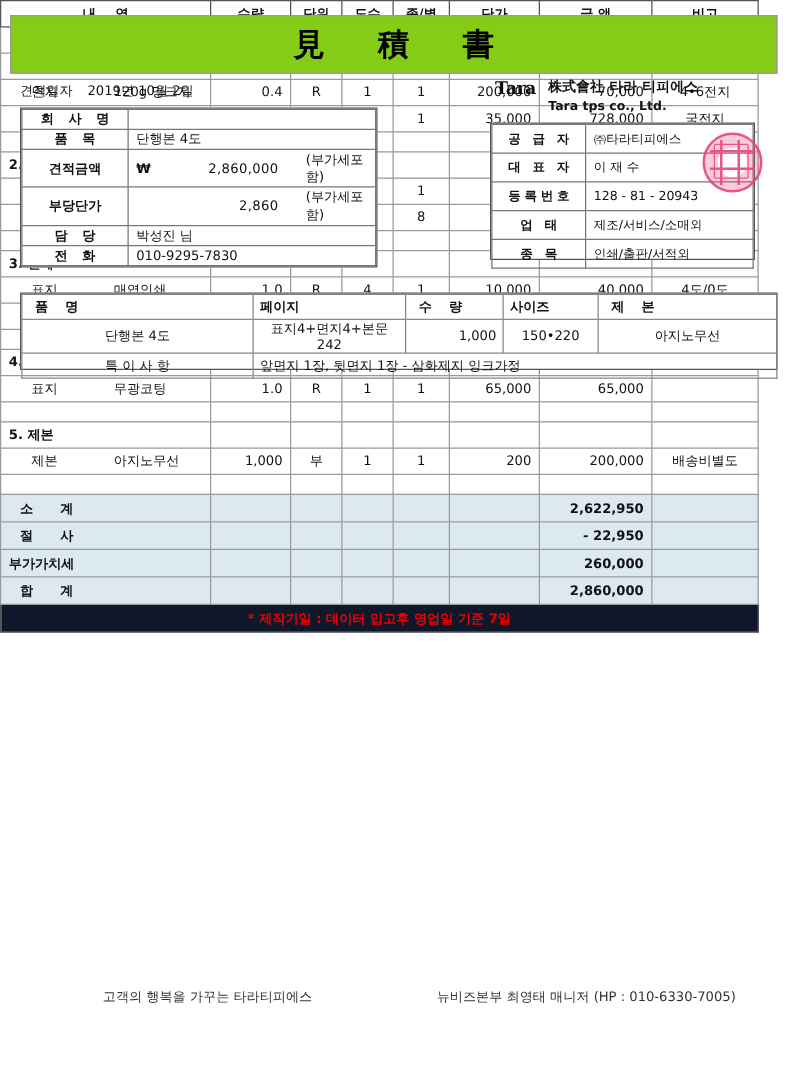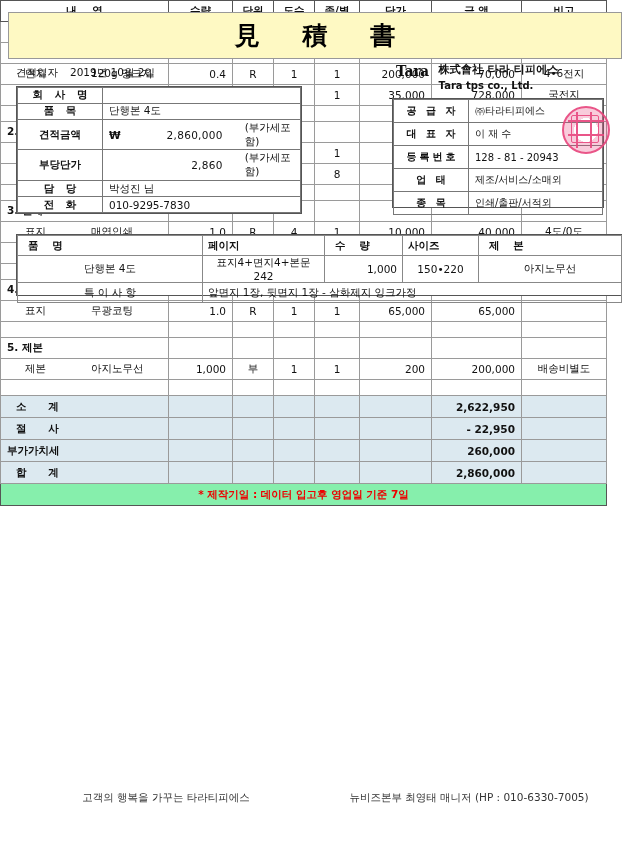--- a/index.html
+++ b/index.html
@@ -16,21 +16,21 @@
     position: relative;
     overflow: hidden;
   }
   .page { position: relative; width: 633px; height: 860px; }
 
   
   .title-banner {
     position: absolute;
     left: 8px; top: 12px;
     width: 614px; height: 47px;
-    background: #fef9c3;
+    background: #84cc16;
     border: 1px solid #999999;
     box-sizing: border-box;
     display: flex;
     align-items: center;
     justify-content: center;
   }
   .title-text {
     font-family: "DejaVu Serif", "Liberation Serif", serif;
     font-size: 25px;
     font-weight: bold;
@@ -196,21 +196,21 @@
     text-indent: 9px;
   }
   tr.sum td.label.nosp { letter-spacing: 0; text-indent: 0; }
   tr.note td {
     text-align: center;
     color: #ee0000;
     font-weight: bold;
     font-size: 10.5px;
     height: 22px;
     border: 1px solid #555555;
-    background: #86efac;
+    background: #0f172a;
   }
 
   
   .footer {
     position: absolute;
     left: 16px; top: 791px;
     width: 606px;
     display: flex;
     font-size: 10.5px;
     color: #333333;

